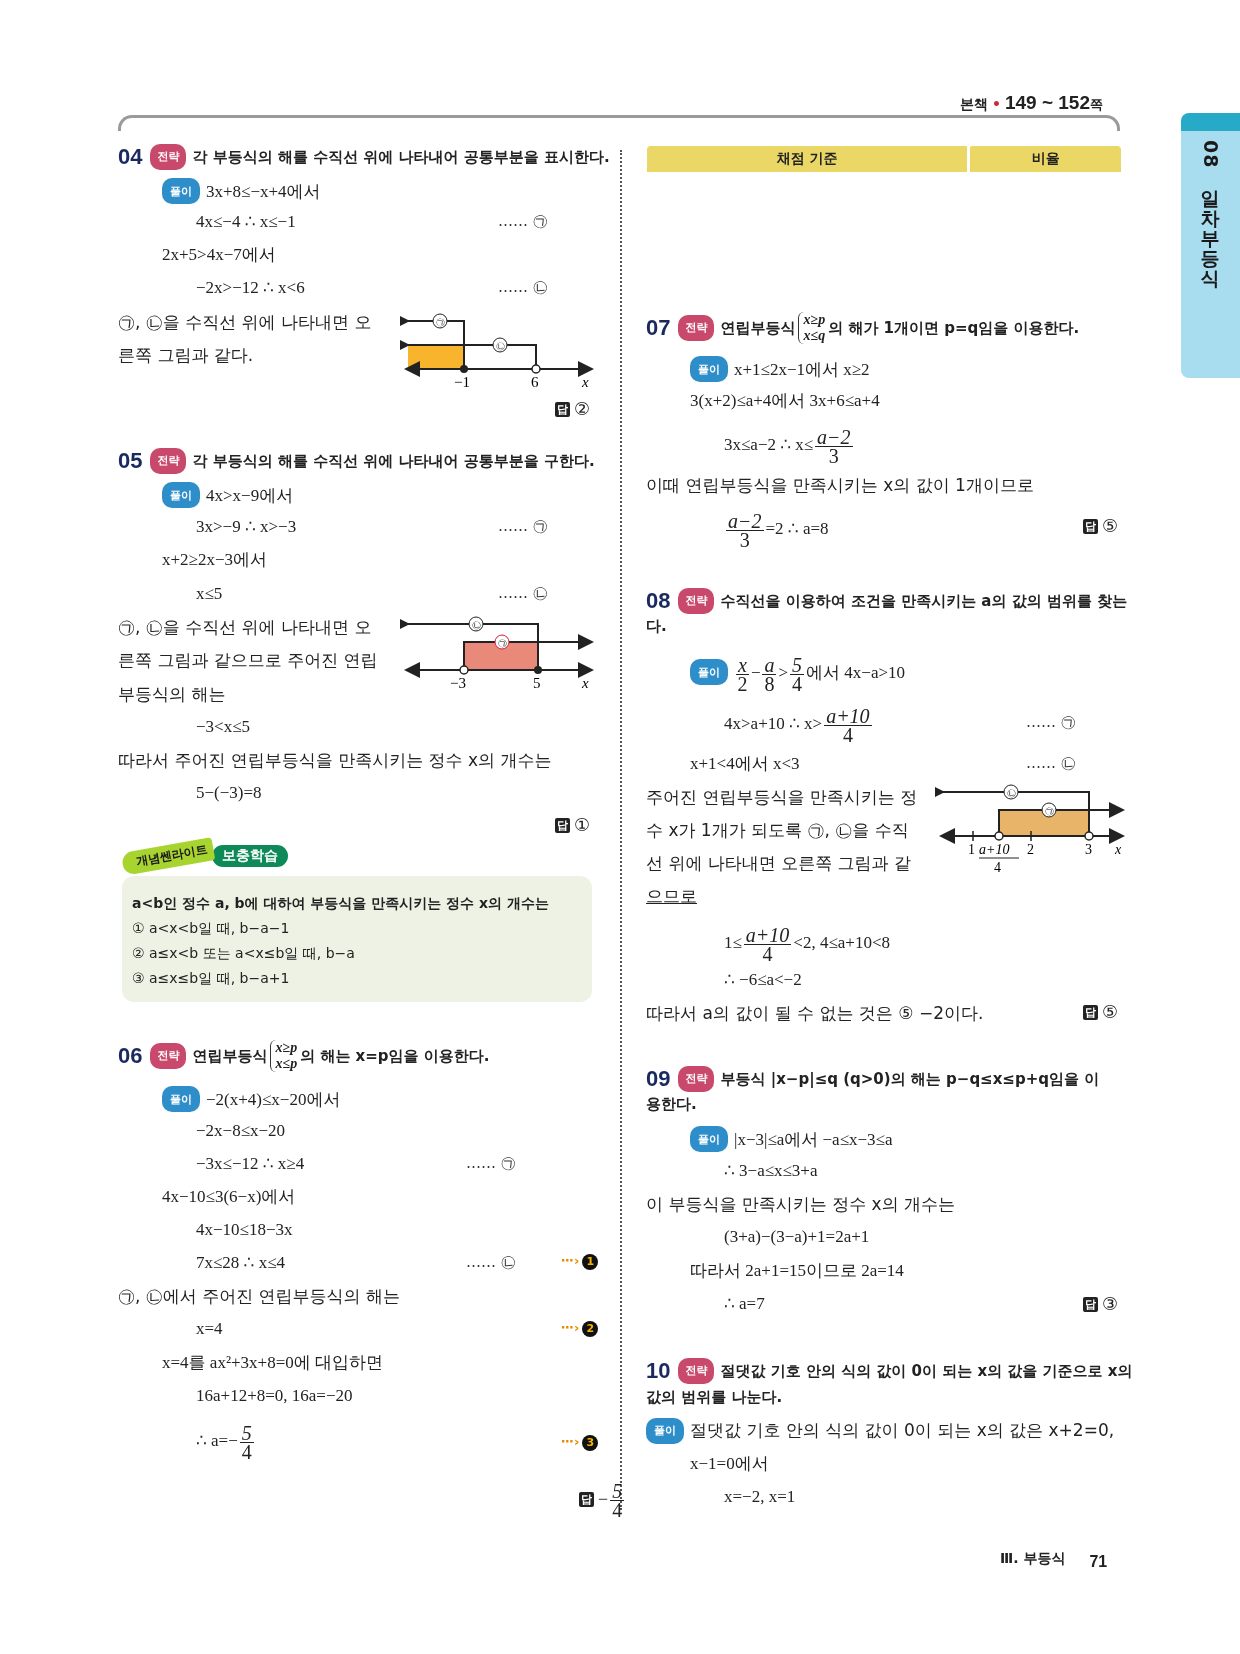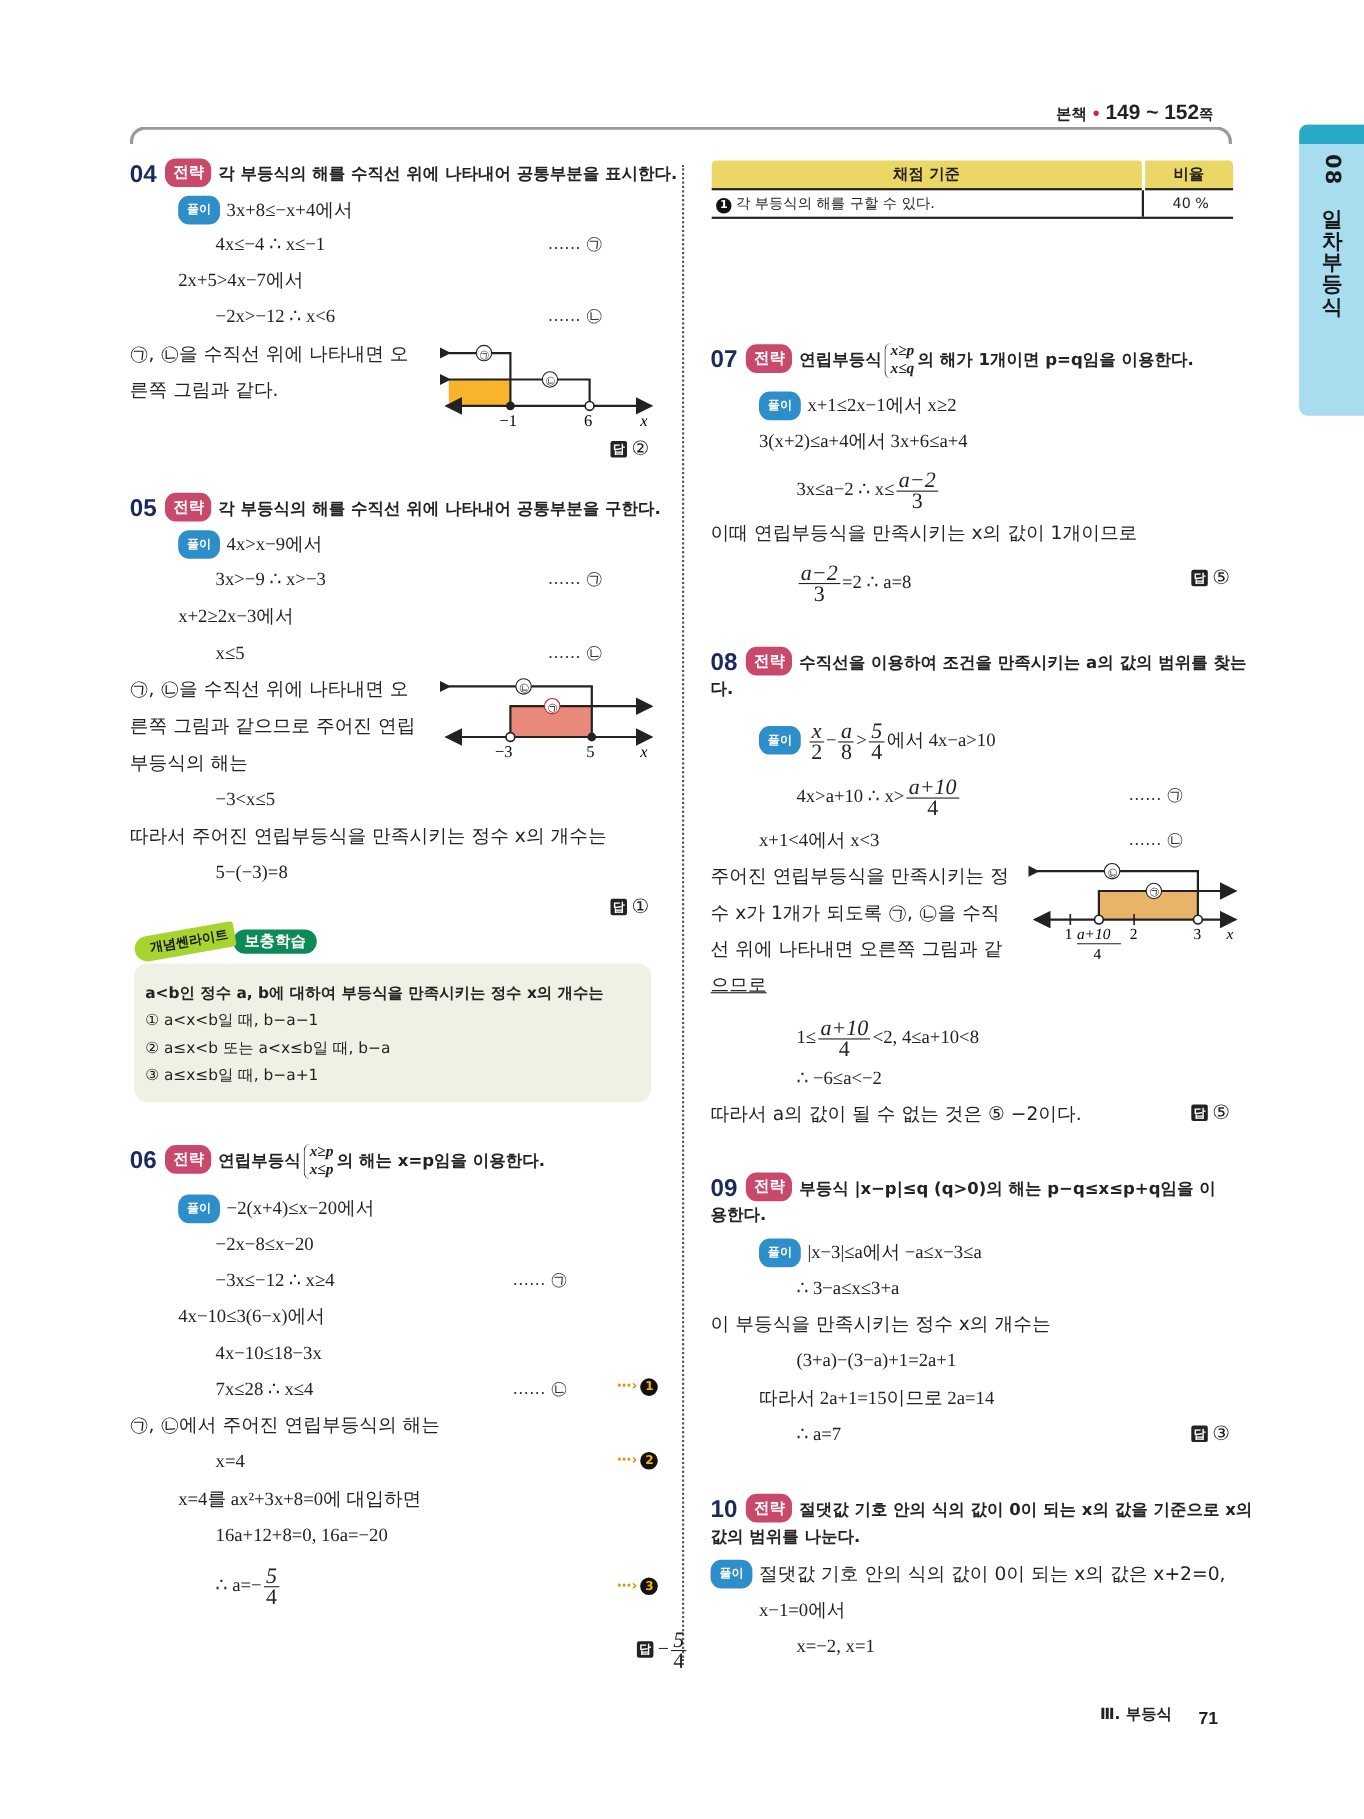--- a/index.html
+++ b/index.html
@@ -18,21 +18,21 @@
   
   .side-tab { position: absolute; top: 113px; left: 1181px; width: 59px; height: 265px; background: #a8dcef; border-top: 18px solid #27a9c8; border-radius: 8px 0 0 8px; }
   .side-tab-text { position: absolute; top: 140px; left: 1198px; writing-mode: vertical-rl; font-size: 19px; font-weight: bold; color: #1a1a1a; letter-spacing: 1px; }
 
   
   .col-divider { position: absolute; top: 150px; left: 620px; width: 0; height: 1360px; border-left: 2px dotted #555; }
 
   .line { position: absolute; white-space: nowrap; font-size: 17px; line-height: 24px; }
   .prob-head { font-weight: bold; font-size: 15px; }
   .pnum { display: inline-block; font-family: "Liberation Sans", sans-serif; font-weight: bold; font-size: 22px; color: #1b2a5e; margin-right: 8px; vertical-align: -2px; }
-  .tag-strategy { display: inline-block; background: #c8496b; color: #fff; font-size: 14px; border-radius: 10px; padding: 1px 7px; margin-right: 6px; vertical-align: 2px; font-weight: bold; }
+  .tag-strategy { display: inline-block; background: #c8496b; color: #fff; font-size: 11px; border-radius: 10px; padding: 1px 7px; margin-right: 6px; vertical-align: 2px; font-weight: bold; }
   .tag-sol { display: inline-block; background: #2d8ec9; color: #fff; font-size: 11px; border-radius: 10px; padding: 1px 8px; margin-right: 6px; vertical-align: 2px; font-weight: bold; }
   .marker { position: absolute; font-size: 15px; color: #333; white-space: nowrap; }
   .step-mark { position: absolute; font-size: 13px; white-space: nowrap; }
   .step-mark .arr { color: #e68a00; font-weight: bold; }
   .step-mark .circ { display: inline-block; width: 16px; height: 16px; border-radius: 50%; background: #111; color: #f6b400; font-size: 11px; text-align: center; line-height: 16px; font-weight: bold; margin-left: 3px; }
   .answer { position: absolute; font-size: 18px; white-space: nowrap; }
   .answer .dap { display: inline-block; background: #222; color: #fff; font-size: 11px; padding: 0 2px; border-radius: 2px; margin-right: 4px; vertical-align: 2px; font-weight: bold; }
 
   .frac { display: inline-block; vertical-align: middle; text-align: center; font-size: 20px; line-height: 18px; margin: 0 2px; }
   .frac .num { display: block; border-bottom: 1.5px solid #222; padding: 0 2px; font-style: italic; }
@@ -176,24 +176,20 @@
 <div class="answer math" style="left:535px;top:1482px;"><span class="dap">답</span><span>−</span><span class="frac"><span class="num">5</span><span class="den">4</span></span></div>
 
 <table class="score-table">
   <thead>
     <tr>
       <th>채점 기준</th>
       <th>비율</th>
     </tr>
   </thead>
   <tbody>
-    <tr>
-      <td><span class="num-circle">1</span><span>각 부등식의 해를 구할 수 있다.</span></td>
-      <td class="pct">40 %</td>
-    </tr>
   </tbody>
 </table>
 
 <div class="line prob-head" style="left:646px;top:312px;">
   <span class="pnum">07</span><span class="tag-strategy">전략</span><span>연립부등식</span><span class="sys"><span>x≥p</span><span>x≤q</span></span><span>의 해가 1개이면 p=q임을 이용한다.</span>
 </div>
 <div class="line math" style="left:646px;top:356px;"><span class="tag-sol">풀이</span><span>x+1≤2x−1에서      x≥2</span></div>
 <div class="line math" style="left:646px;top:389px;">3(x+2)≤a+4에서      3x+6≤a+4</div>
 <div class="line math" style="left:680px;top:428px;"><span>3x≤a−2      ∴ x≤</span><span class="frac"><span class="num">a−2</span><span class="den">3</span></span></div>
 <div class="line" style="left:646px;top:473px;">이때 연립부등식을 만족시키는 x의 값이 1개이므로</div>

